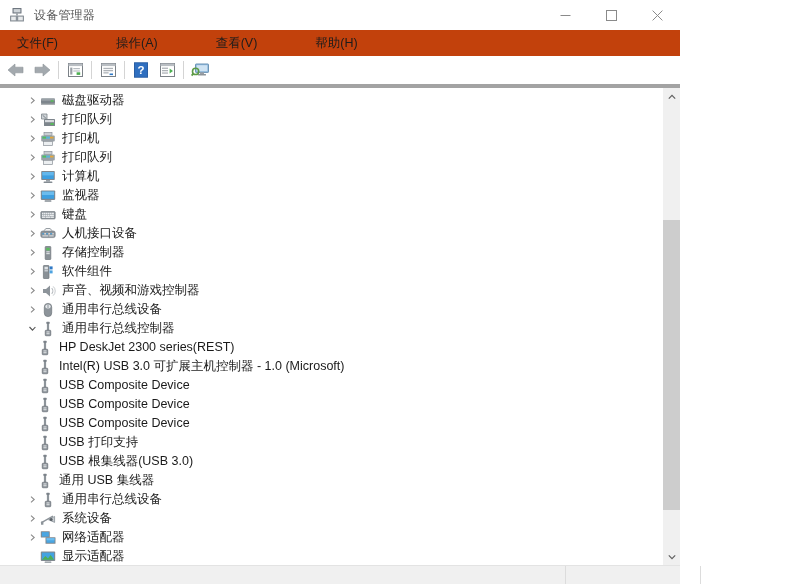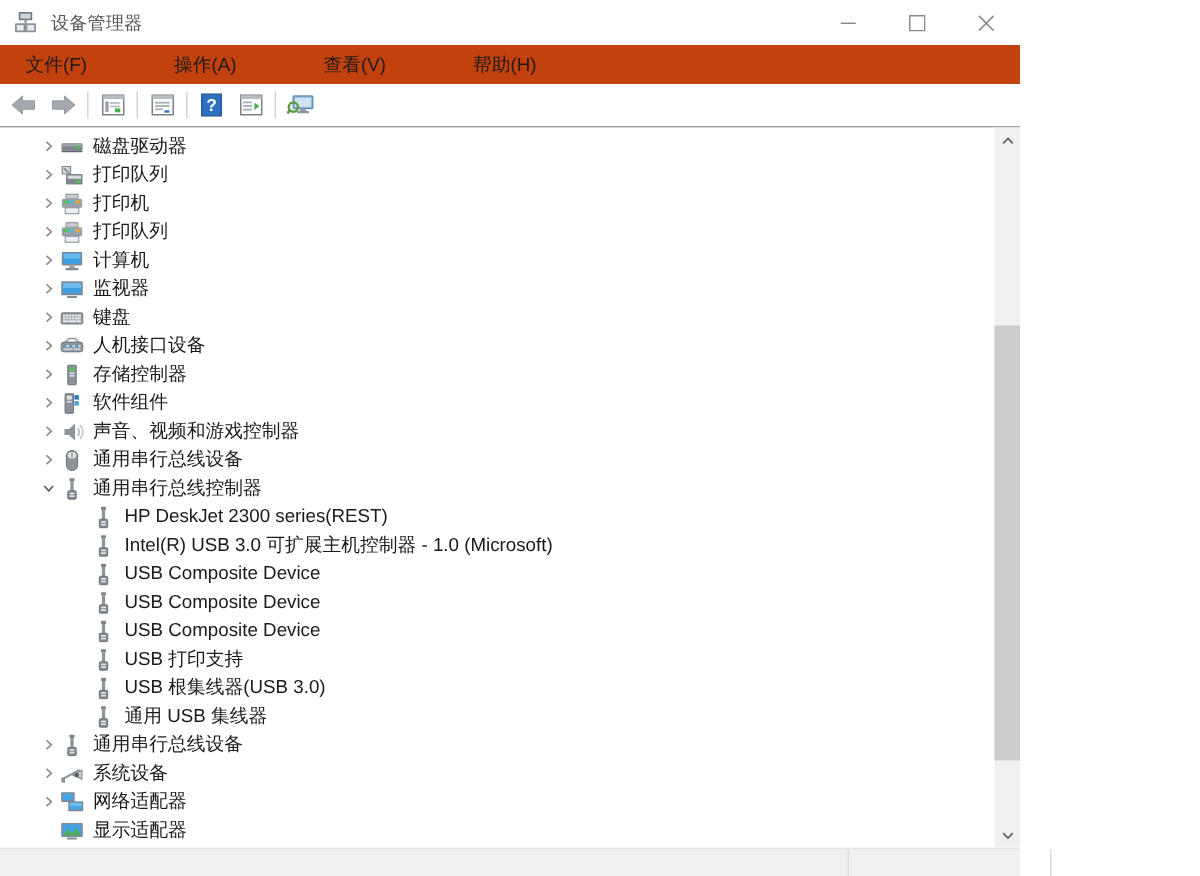--- a/index.html
+++ b/index.html
@@ -85,21 +85,21 @@
     width: 1px; height: 18px;
     background: #d4d4d4;
     margin: 0 3px;
   }
   .tb-btn svg { display: block; }
 
   
   .content {
     flex: 1 1 auto;
     position: relative;
-    border-top: 1px solid #a3a3a3;
+    border-top: 4px solid #a3a3a3;
     background: #ffffff;
     overflow: hidden;
     display: flex;
   }
   .treepane {
     position: relative;
     flex: 1 1 auto;
     overflow: hidden;
     padding-top: 3px;
   }
@@ -123,21 +123,21 @@
     position: relative;
   }
   .label {
     font-size: 12.5px;
     color: #1a1a1a;
     line-height: 19px;
   }
 
   
   .lvl1 { padding-left: 24px; }
-  .lvl2 { padding-left: 45px; }
+  .lvl2 { padding-left: 21px; }
 
   
   .vscroll {
     flex: 0 0 17px;
     width: 17px;
     background: #ffffff;
     position: relative;
     border-left: 1px solid #ffffff;
   }
   .vs-track {

